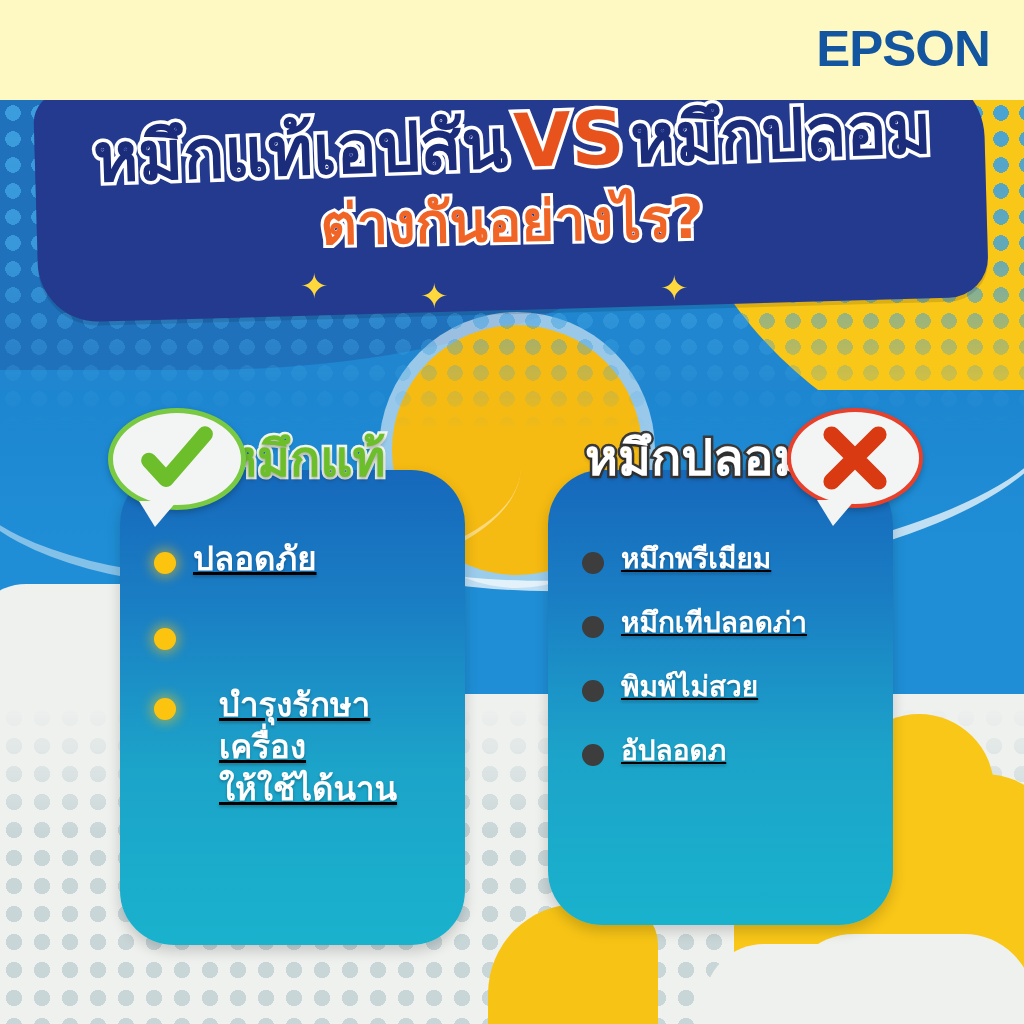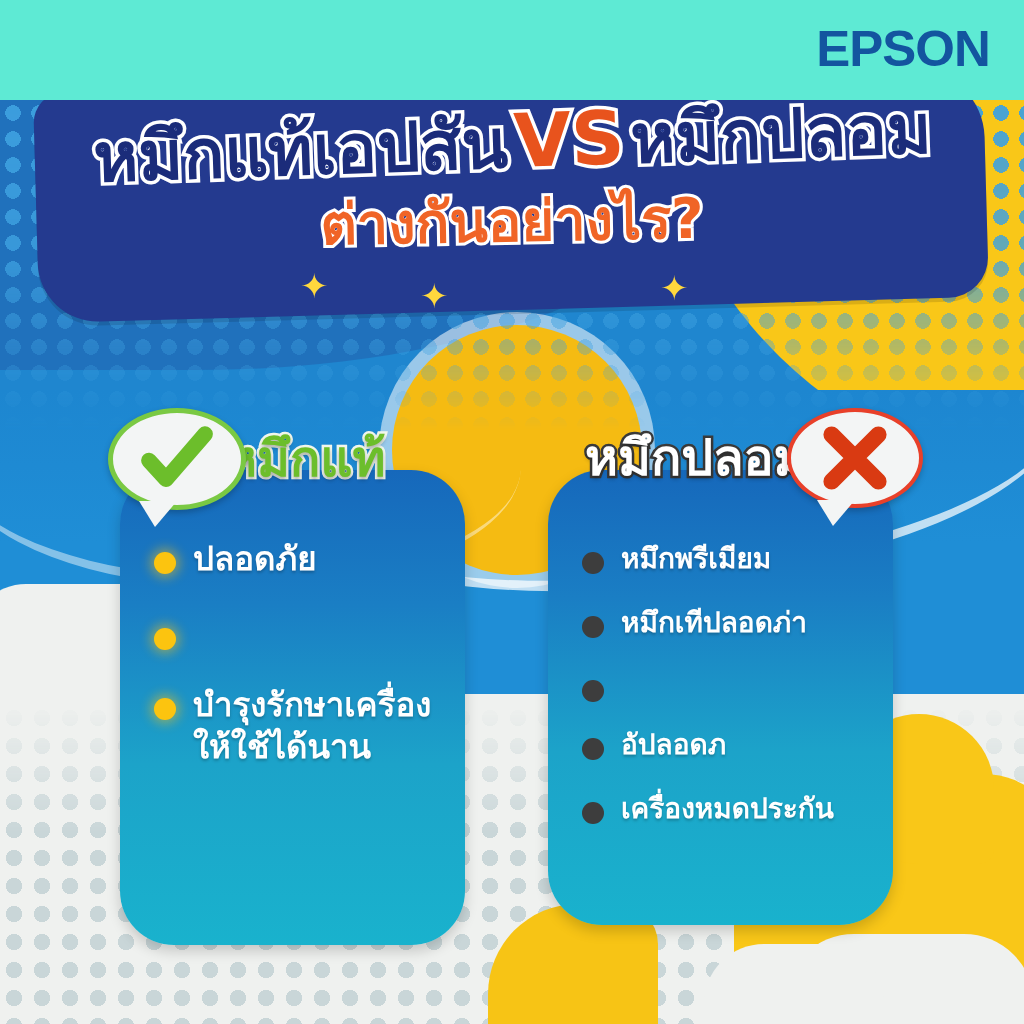--- a/index.html
+++ b/index.html
@@ -4,21 +4,21 @@
 <style>
   html,body{margin:0;padding:0;}
   body{
     width:1024px;height:1024px;overflow:hidden;
     background:#ffffff;
     font-family:"DejaVu Sans","Liberation Sans",sans-serif;
   }
   .poster{position:relative;width:1024px;height:1024px;overflow:hidden;background:#fff;}
 
   
-  .topbar{position:absolute;left:0;top:0;width:1024px;height:100px;background:#5eead4;z-index:60;}
+  .topbar{position:absolute;left:0;top:0;width:1024px;height:100px;background:#fef9c3;z-index:60;}
   .epson{
     position:absolute;right:36px;top:23px;
     font-family:"Liberation Sans",sans-serif;
     font-weight:700;font-size:50px;letter-spacing:-1px;
     color:#13559f;line-height:52px;
     transform:scaleX(1.02);
   }
 
   
   .stage{position:absolute;left:0;top:100px;width:1024px;height:924px;overflow:hidden;
@@ -145,21 +145,21 @@
   
   .cards{position:absolute;left:0;top:470px;width:1024px;height:560px;z-index:25;}
   .card{
     position:absolute;top:0;width:345px;border-radius:54px;
     background:linear-gradient(to bottom,#1668bb 0%,#1a7ec4 28%,#1ca3c9 62%,#19b2cd 100%);
     box-shadow:0 6px 14px rgba(0,0,0,.18);
   }
   .card-genuine{left:120px;height:475px;}
   .card-fake{left:548px;height:455px;}
 
-  .bullets{position:absolute;left:34px;top:68px;right:14px;}
+  .bullets{position:absolute;left:34px;top:68px;right:14px;text-decoration:underline;}
   .bullet{display:flex;align-items:flex-start;margin-bottom:34px;}
   .dot{
     width:22px;height:22px;border-radius:50%;flex:0 0 22px;margin-top:14px;margin-right:17px;
   }
   .dot-y{background:#fcc40f;box-shadow:0 0 11px 4px rgba(252,196,15,.45);}
   .dot-d{background:#3d3d3d;}
   .btext{
     font-family:"DejaVu Sans","Liberation Sans",sans-serif;
     font-weight:700;font-size:33px;line-height:42px;color:#ffffff;
     text-shadow:0 2px 3px rgba(0,0,0,.25);
@@ -239,46 +239,43 @@
       <div class="bullets">
         <div class="bullet">
           <span class="dot dot-y"></span>
           <span class="btext">ปลอดภัย</span>
         </div>
         <div class="bullet">
           <span class="dot dot-y"></span>
         </div>
         <div class="bullet">
           <span class="dot dot-y"></span>
-          <span class="btext" style="white-space:pre-line;">บำรุงรักษาเครื่อง
+          <span class="btext" style="white-space:pre-line;margin-left:26px;">บำรุงรักษาเครื่อง
 ให้ใช้ได้นาน</span>
         </div>
       </div>
     </div>
 
     <div class="card card-fake">
       <div class="bullets">
         <div class="bullet">
           <span class="dot dot-d"></span>
           <span class="btext">หมึกพรีเมียม</span>
         </div>
         <div class="bullet">
           <span class="dot dot-d"></span>
           <span class="btext">หมึกเทีปลอดภ่า</span>
         </div>
         <div class="bullet">
           <span class="dot dot-d"></span>
+          <span class="btext">พิมพ์ไม่สวย</span>
         </div>
         <div class="bullet">
           <span class="dot dot-d"></span>
           <span class="btext">อัปลอดภ</span>
-        </div>
-        <div class="bullet">
-          <span class="dot dot-d"></span>
-          <span class="btext">เครื่องหมดประกัน</span>
         </div>
       </div>
     </div>
 
     <div class="hdr hdr-genuine">
       <div class="bubble green">
         <svg class="check" viewBox="0 0 100 100">
           <path d="M14 52 L36 76 L86 18" fill="none" stroke="#6cbe2b" stroke-width="20" stroke-linecap="round" stroke-linejoin="round"></path>
         </svg>
       </div>

